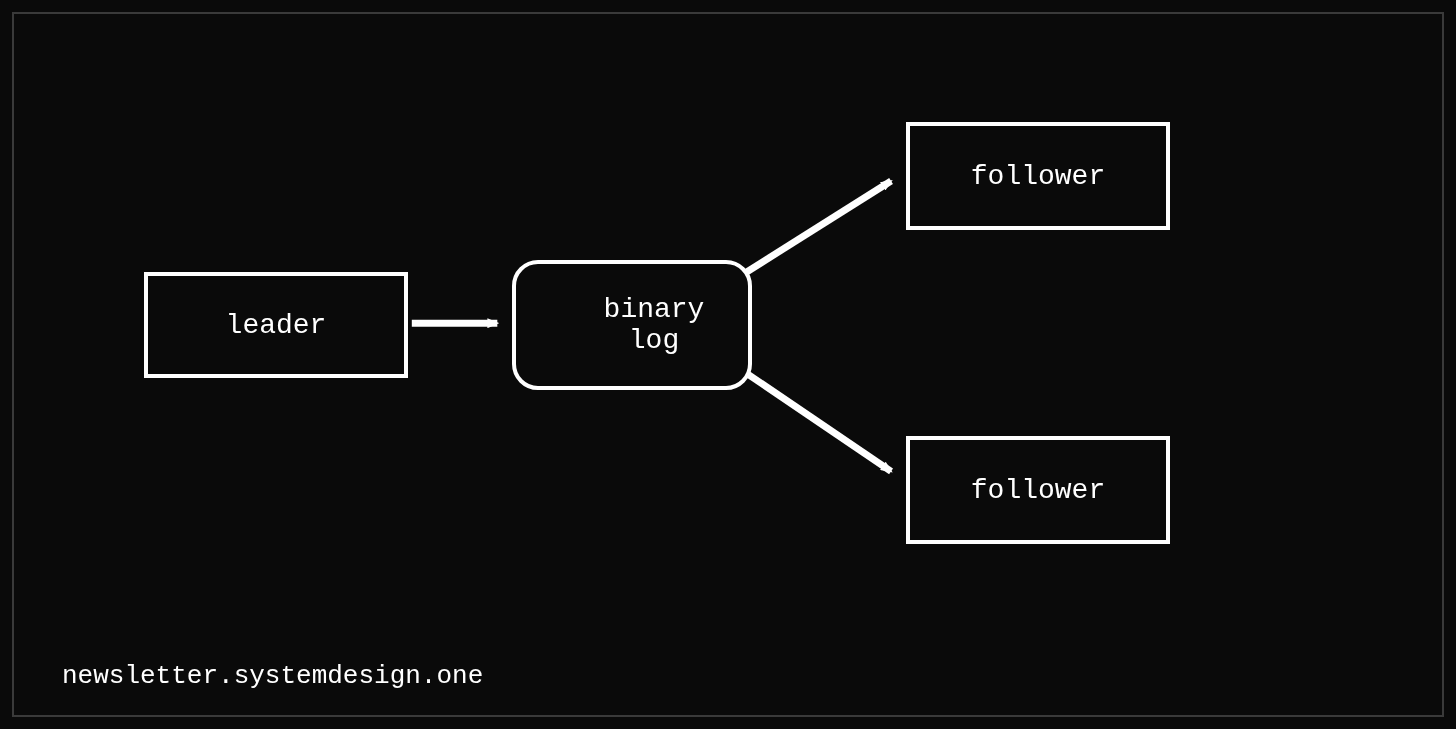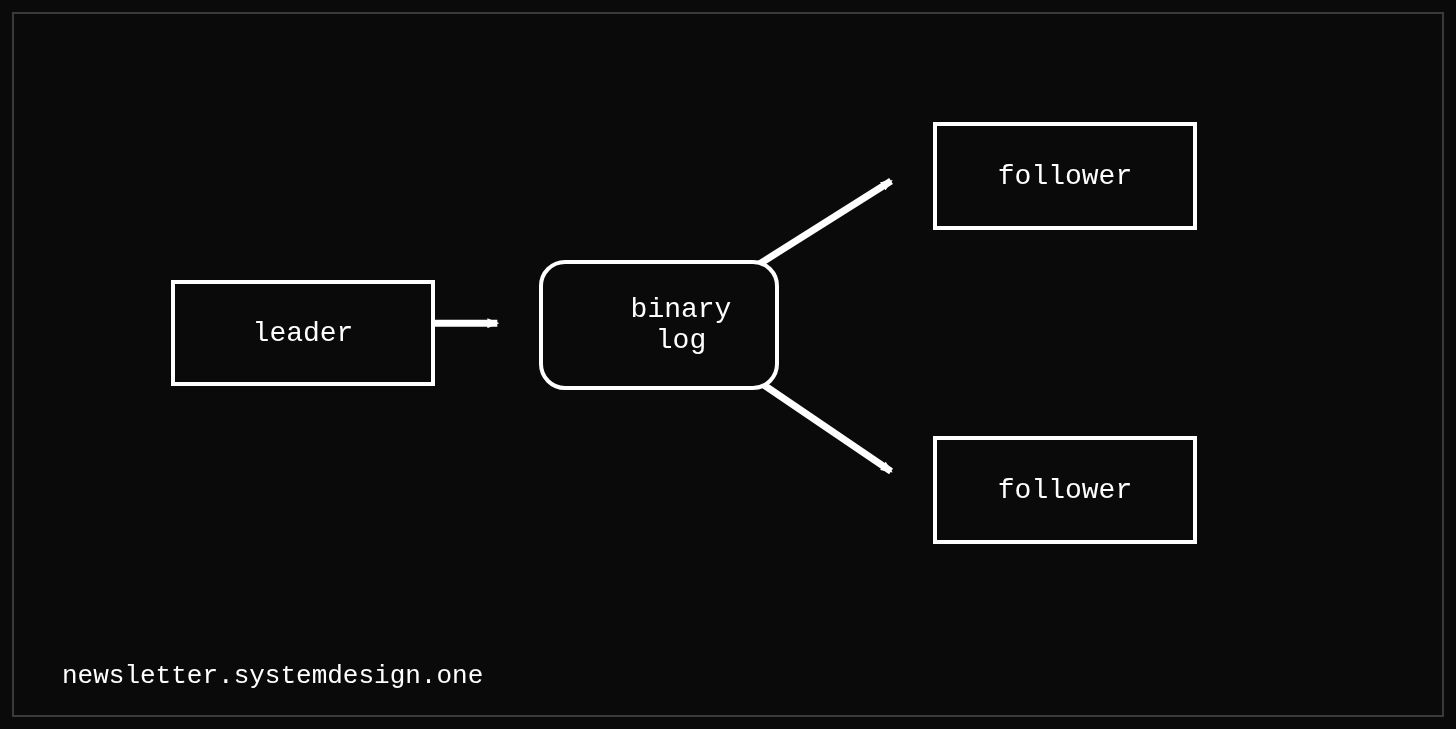--- a/index.html
+++ b/index.html
@@ -28,31 +28,30 @@
     .node {
       position: absolute;
       border: 4px solid #fff;
       display: flex;
       align-items: center;
       justify-content: center;
       font-size: 28px;
       text-align: center;
       white-space: pre-line;
       background: #0a0a0a;
-      margin-left: 27px;
     }
     .node.rect {
       border-radius: 0;
     }
     .node.rounded {
       border-radius: 26px;
     }
     .leader {
       left: 130px;
-      top: 266px;
+      top: 258px;
       width: 264px;
       height: 106px;
       align-items: center;
     }
     .binlog {
       left: 498px;
       top: 246px;
       width: 240px;
       height: 130px;
       padding-left: 44px;

